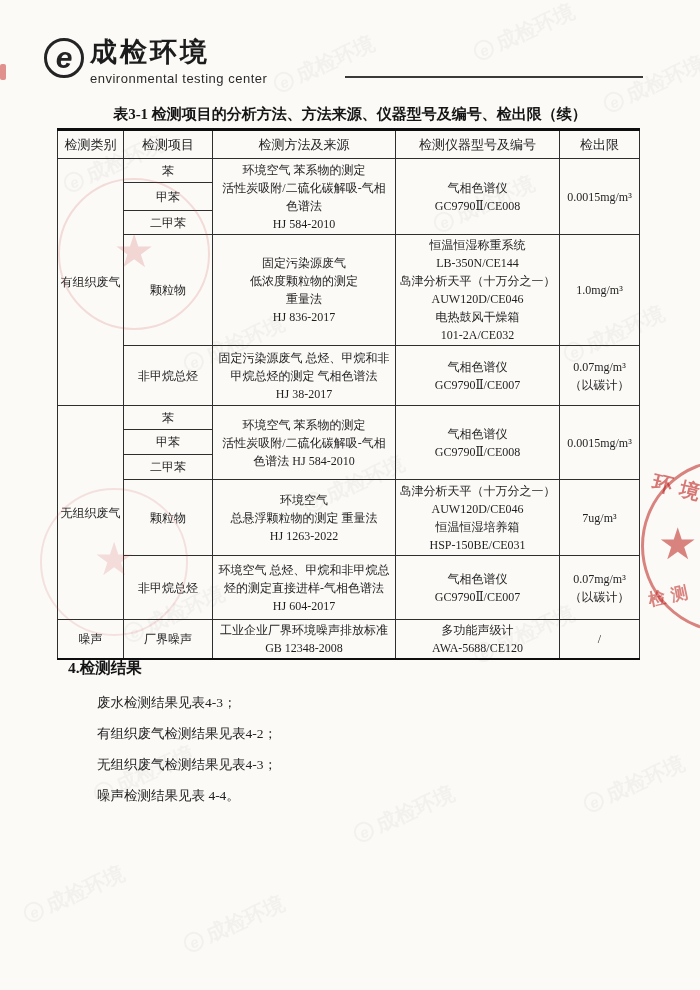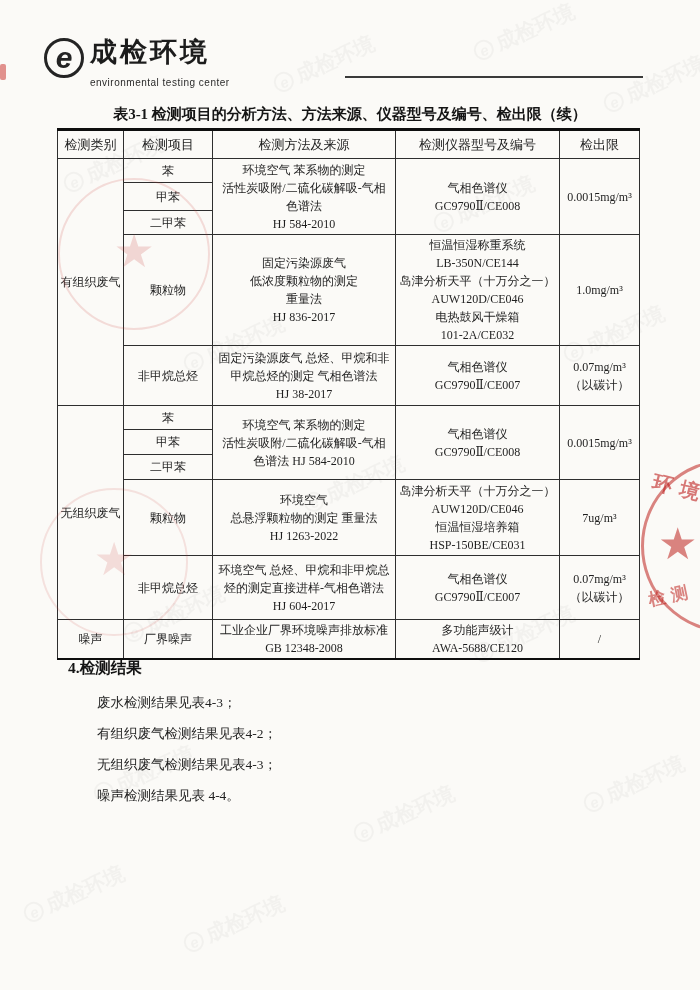--- a/index.html
+++ b/index.html
@@ -32,21 +32,21 @@
 
   
   .content { position:absolute; inset:0; z-index:2; }
   .brand { position:absolute; left:44px; top:38px; display:flex; align-items:flex-start; gap:6px; }
   .brand-icon { width:40px; height:40px; border:3px solid #242424; border-radius:50%;
         font-family:"Liberation Sans",sans-serif; font-style:italic; font-weight:bold; font-size:30px;
         line-height:33px; text-align:center; color:#242424; }
   .brand-txt { display:flex; flex-direction:column; }
   .brand-name { font-family:"Liberation Sans","DejaVu Sans",sans-serif; font-weight:900; font-size:27px;
         letter-spacing:3px; color:#1c1c1c; line-height:1.1; }
-  .brand-sub { font-family:"Liberation Sans",sans-serif; font-size:10px; color:#2a2a2a; letter-spacing:.5px; margin-top:9px; }
+  .brand-sub { font-family:"Liberation Sans",sans-serif; font-size:13px; color:#2a2a2a; letter-spacing:.5px; margin-top:3px; }
   .doc-no { position:absolute; left:345px; top:52px; width:300px; text-align:center; font-size:13px; color:#222; }
   .doc-rule { position:absolute; left:345px; top:76px; width:298px; height:2px; background:#3a3a3a; }
 
   
   .tbl-title { position:absolute; left:0; top:105px; width:700px; text-align:center;
         font-weight:bold; font-size:15px; color:#151515; }
   table.main { position:absolute; left:57px; top:128px; width:582px; border-collapse:collapse; table-layout:fixed;
         font-size:12px; color:#1e1e1e; background:transparent;
         border-top:3px solid #0e0e0e; border-bottom:2px solid #0e0e0e; }
   table.main td, table.main th { border:1px solid #2e2e2e; text-align:center; vertical-align:middle;

